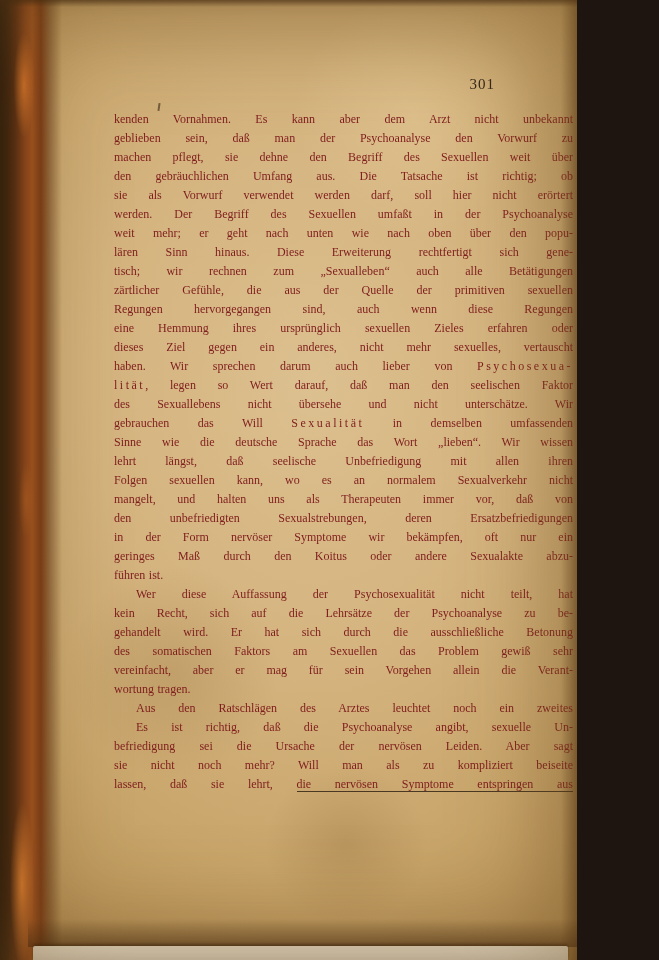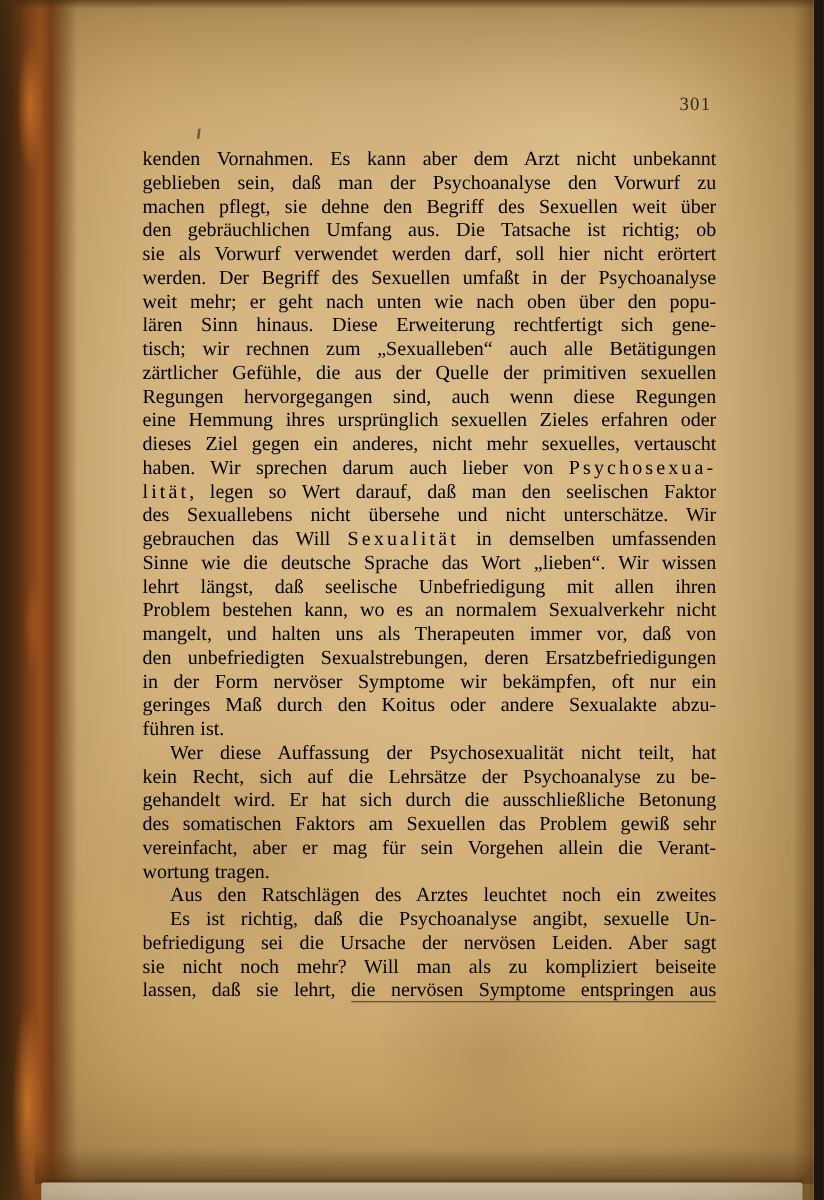--- a/index.html
+++ b/index.html
@@ -1,17 +1,17 @@
 <!DOCTYPE html>
 <html><head>
 <meta charset="utf-8">
 <style>
   html,body{margin:0;padding:0;background:#1f1510;}
   .scan{
-    position:relative;width:651px;height:960px;overflow:hidden;
+    position:relative;width:577px;height:960px;overflow:hidden;
     font-family:"Liberation Serif","DejaVu Serif",serif;
     background:#c9a76c;
   }
   .paper{
     position:absolute;inset:0;
     background:
       radial-gradient(30% 18% at 72% 12%, rgba(255,236,190,0.22), transparent 70%),
       radial-gradient(26% 16% at 30% 70%, rgba(110,75,28,0.16), transparent 70%),
       radial-gradient(20% 12% at 60% 88%, rgba(110,75,28,0.18), transparent 70%),
       radial-gradient(95% 75% at 54% 40%, #dcc08f 0%, #d4b37e 40%, #c8a56a 68%, #b08a50 96%);
@@ -33,22 +33,22 @@
   .bottom-strip{position:absolute;left:33px;right:9px;bottom:0;height:14px;
     background:linear-gradient(180deg,#efe8d4,#f6f1e2);
     box-shadow:0 -2px 3px rgba(40,20,5,0.55);border-radius:2px 2px 0 0;}
   .vignette{position:absolute;inset:0;pointer-events:none;
     box-shadow:inset 0 0 95px 22px rgba(110,75,30,0.5), inset 0 0 16px rgba(60,30,10,0.22);}
   .page-number{
     position:absolute;top:76px;right:82px;
     font-size:15px;letter-spacing:1px;color:#33261a;
   }
   .text-block{
-    position:absolute;left:114px;top:118px;width:459px;
-    font-size:16px;line-height:19px;color:#000000;
+    position:absolute;left:114px;top:110px;width:459px;
+    font-size:12px;line-height:19px;color:#7f1d1d;
     text-rendering:optimizeLegibility;
   }
   .para{margin:0;}
   .line{
     height:19px;overflow:hidden;
     text-align:justify;text-align-last:justify;
     word-spacing:0.5px;
   }
   .line.short{text-align-last:left;}
   .line.indent{text-indent:22px;}
@@ -85,21 +85,21 @@
         <div class="line">zärtlicher Gefühle, die aus der Quelle der primitiven sexuellen</div>
         <div class="line">Regungen hervorgegangen sind, auch wenn diese Regungen</div>
         <div class="line">eine Hemmung ihres ursprünglich sexuellen Zieles erfahren oder</div>
         <div class="line">dieses Ziel gegen ein anderes, nicht mehr sexuelles, vertauscht</div>
         <div class="line"><span>haben.  Wir sprechen darum auch lieber von </span><span class="sperr">Psychosexua-</span></div>
         <div class="line"><span class="sperr">lität</span><span>, legen so Wert darauf, daß man den seelischen Faktor</span></div>
         <div class="line">des Sexuallebens nicht übersehe und nicht unterschätze.  Wir</div>
         <div class="line"><span>gebrauchen das Will </span><span class="sperr">Sexualität</span><span> in demselben umfassenden</span></div>
         <div class="line">Sinne wie die deutsche Sprache das Wort „lieben“.  Wir wissen</div>
         <div class="line">lehrt längst, daß seelische Unbefriedigung mit allen ihren</div>
-        <div class="line">Problem bestehen kann, wo es an normalem Sexualverkehr nicht</div>
+        <div class="line">Folgen sexuellen kann, wo es an normalem Sexualverkehr nicht</div>
         <div class="line">mangelt, und halten uns als Therapeuten immer vor, daß von</div>
         <div class="line">den unbefriedigten Sexualstrebungen, deren Ersatzbefriedigungen</div>
         <div class="line">in der Form nervöser Symptome wir bekämpfen, oft nur ein</div>
         <div class="line">geringes Maß durch den Koitus oder andere Sexualakte abzu-</div>
         <div class="line short">führen ist.</div>
       </div>
       <div class="para">
         <div class="line indent">Wer diese Auffassung der Psychosexualität nicht teilt, hat</div>
         <div class="line">kein Recht, sich auf die Lehrsätze der Psychoanalyse zu be-</div>
         <div class="line">gehandelt wird. Er hat sich durch die ausschließliche Betonung</div>

